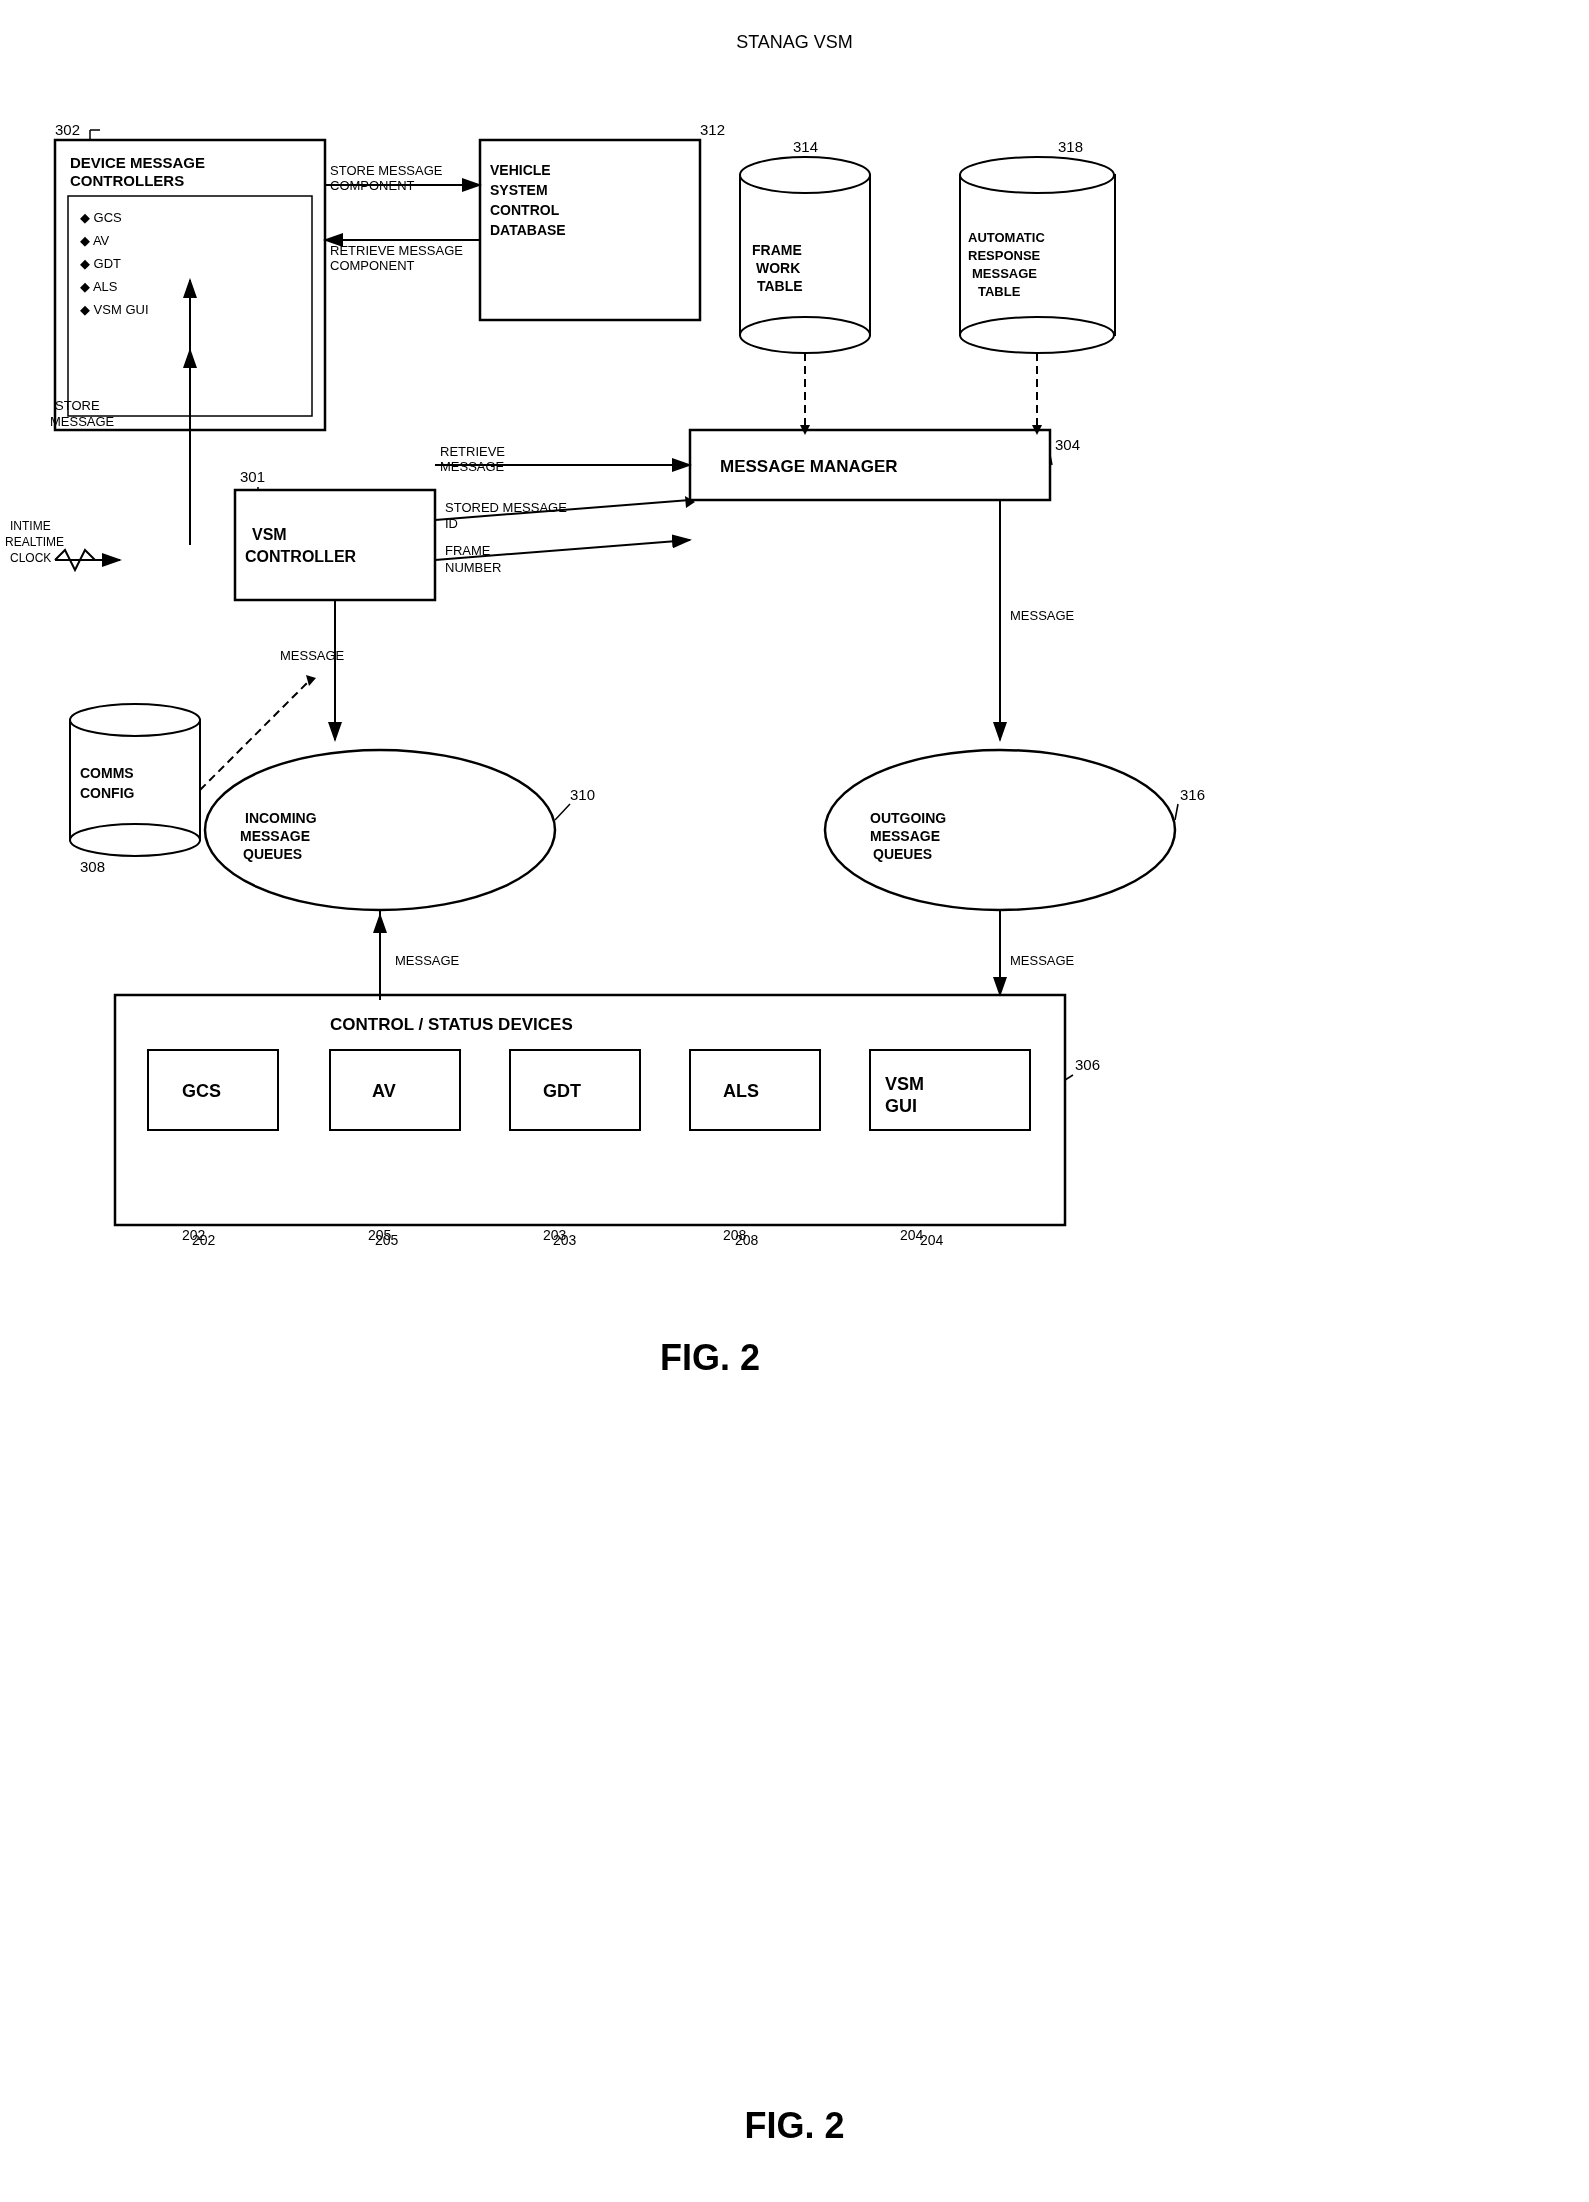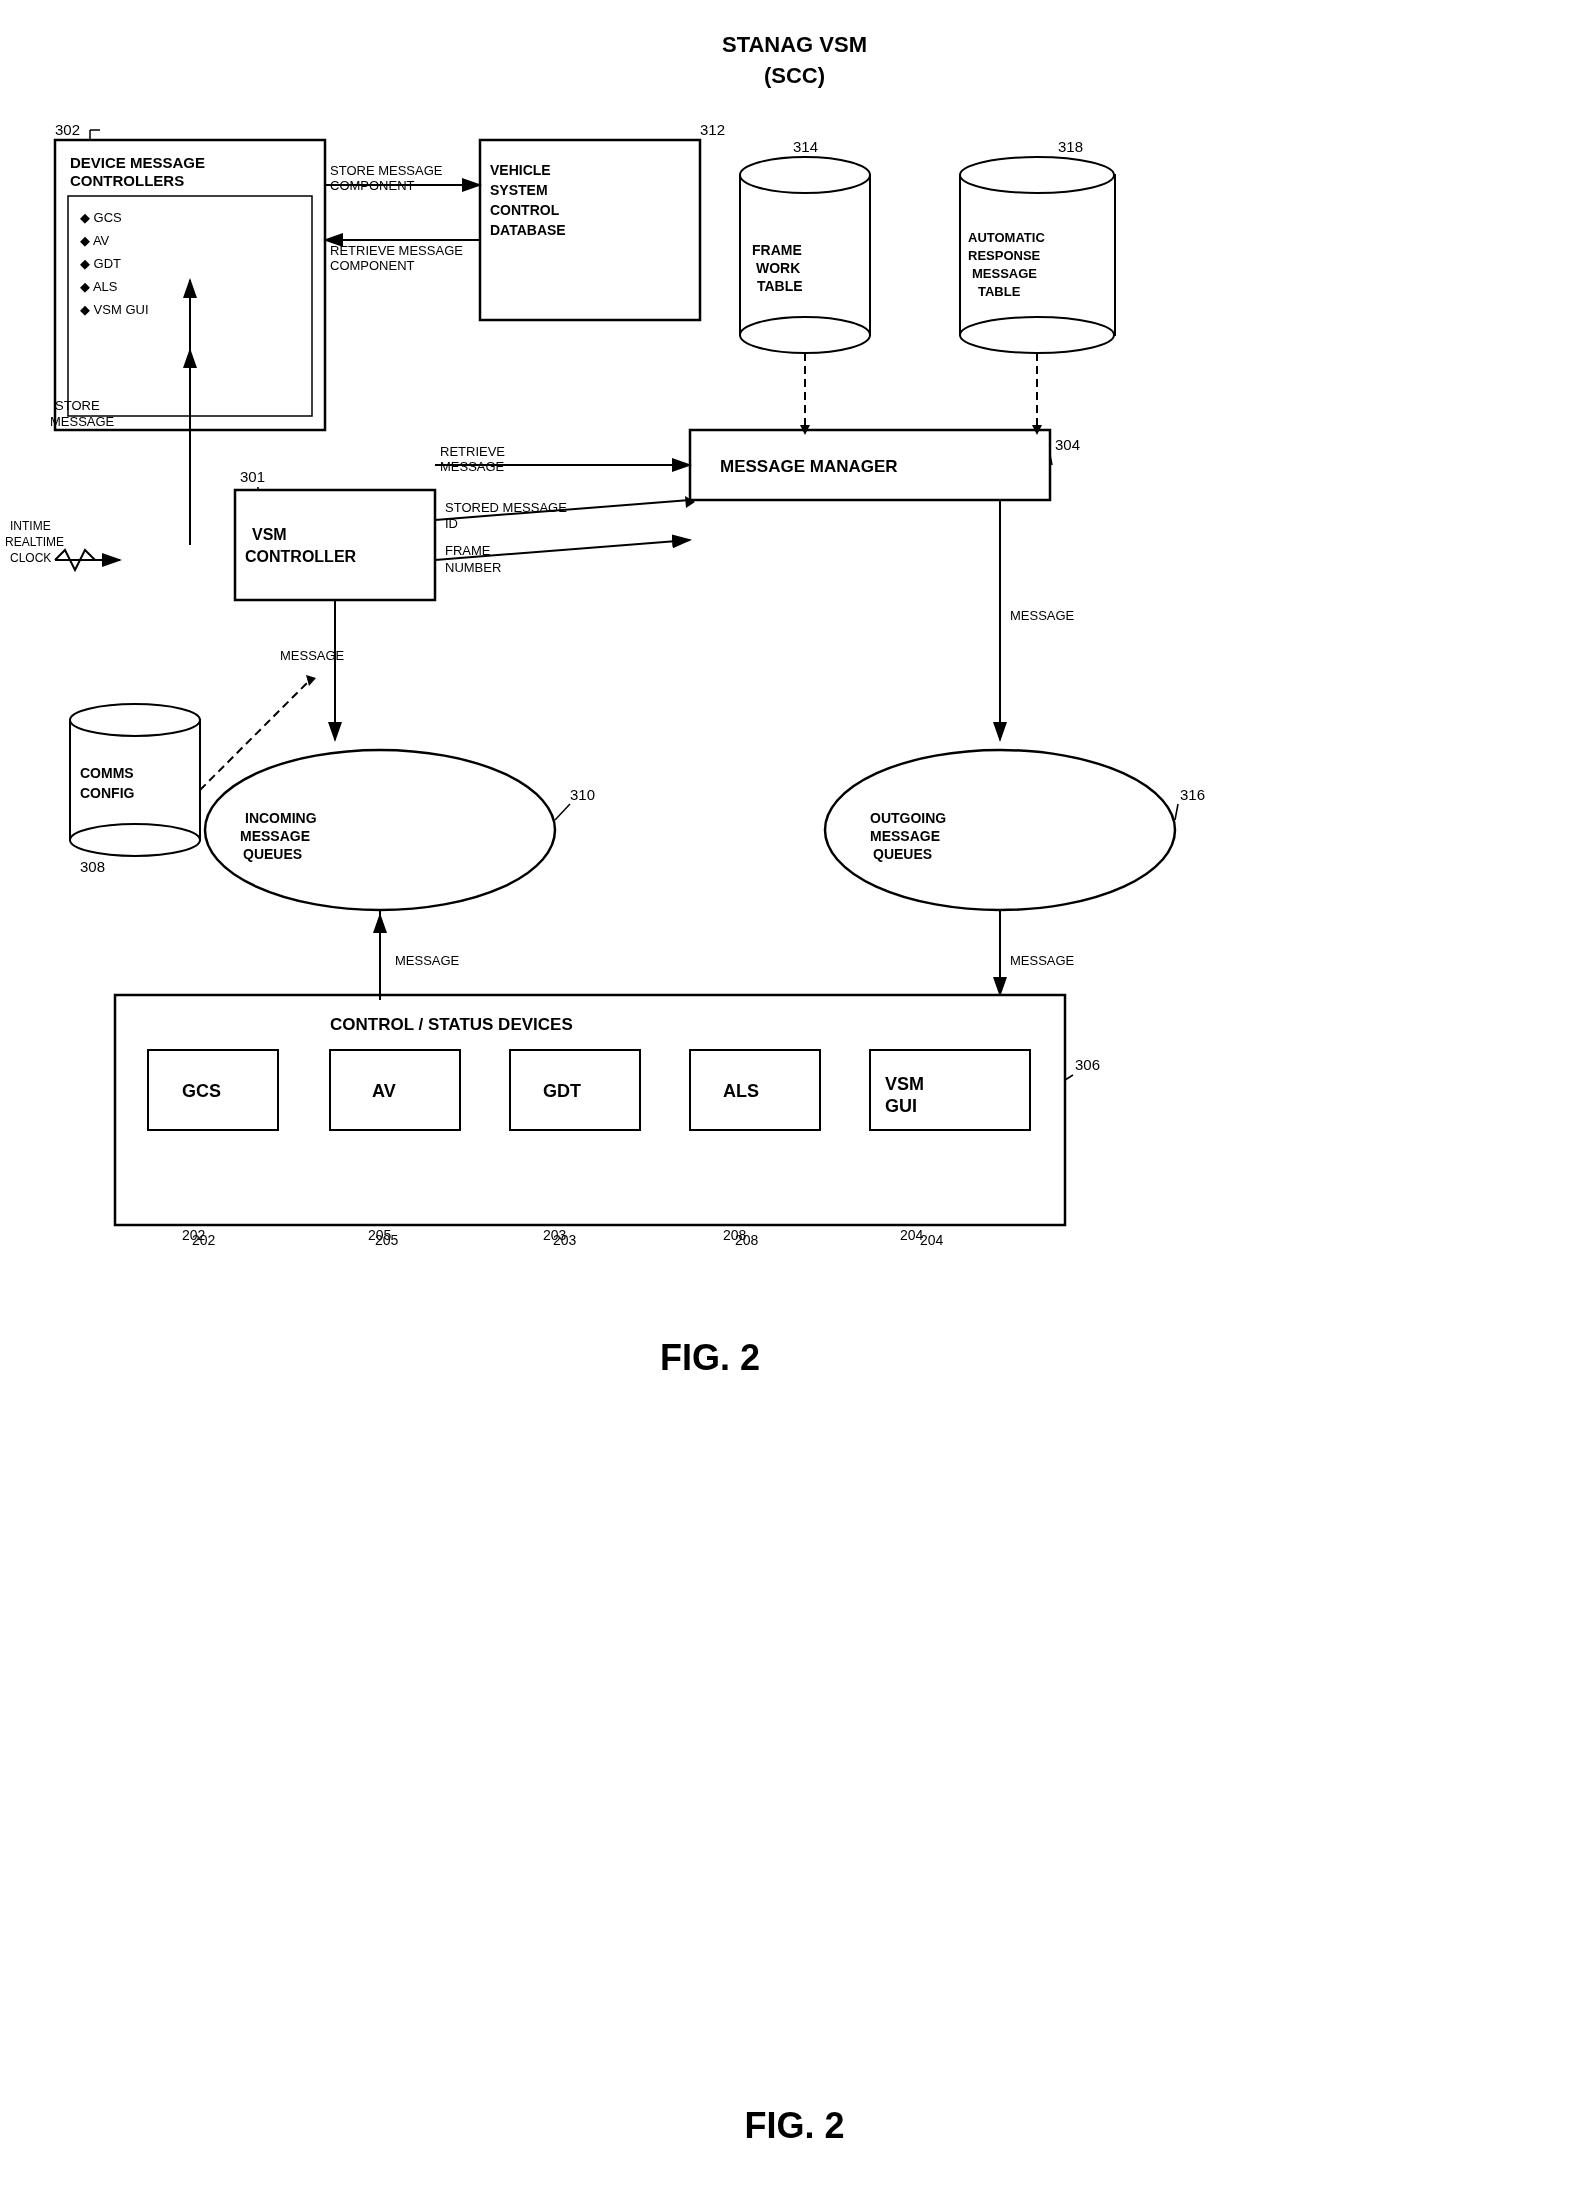--- a/index.html
+++ b/index.html
@@ -22,41 +22,40 @@
       position: absolute;
       top: 0; left: 0;
       width: 1589px;
       height: 2202px;
     }
     .title-block {
       position: absolute;
       top: 30px;
       left: 0; right: 0;
       text-align: center;
-      font-size: 22px;
-      font-weight: bold;
+      font-size: 18px;
+      font-weight: normal;
       line-height: 1.4;
     }
     .fig-label {
       position: absolute;
       bottom: 55px;
       left: 0; right: 0;
       text-align: center;
       font-size: 36px;
       font-weight: bold;
     }
   </style>
 </head>
 <body>
 
 <div class="diagram-container">
 
   <div class="title-block">
     <div>STANAG VSM</div>
-    <div>(SCC)</div>
   </div>
 
   <svg class="diagram-svg" viewBox="0 0 1589 2202" xmlns="http://www.w3.org/2000/svg">
 
     <rect x="55" y="140" width="270" height="290" fill="white" stroke="black" stroke-width="2.5"></rect>
     <text x="70" y="168" font-size="15" font-weight="bold" font-family="Arial">DEVICE MESSAGE</text>
     <text x="70" y="186" font-size="15" font-weight="bold" font-family="Arial">CONTROLLERS</text>
 
     <rect x="68" y="196" width="244" height="220" fill="white" stroke="black" stroke-width="1.5"></rect>
 

